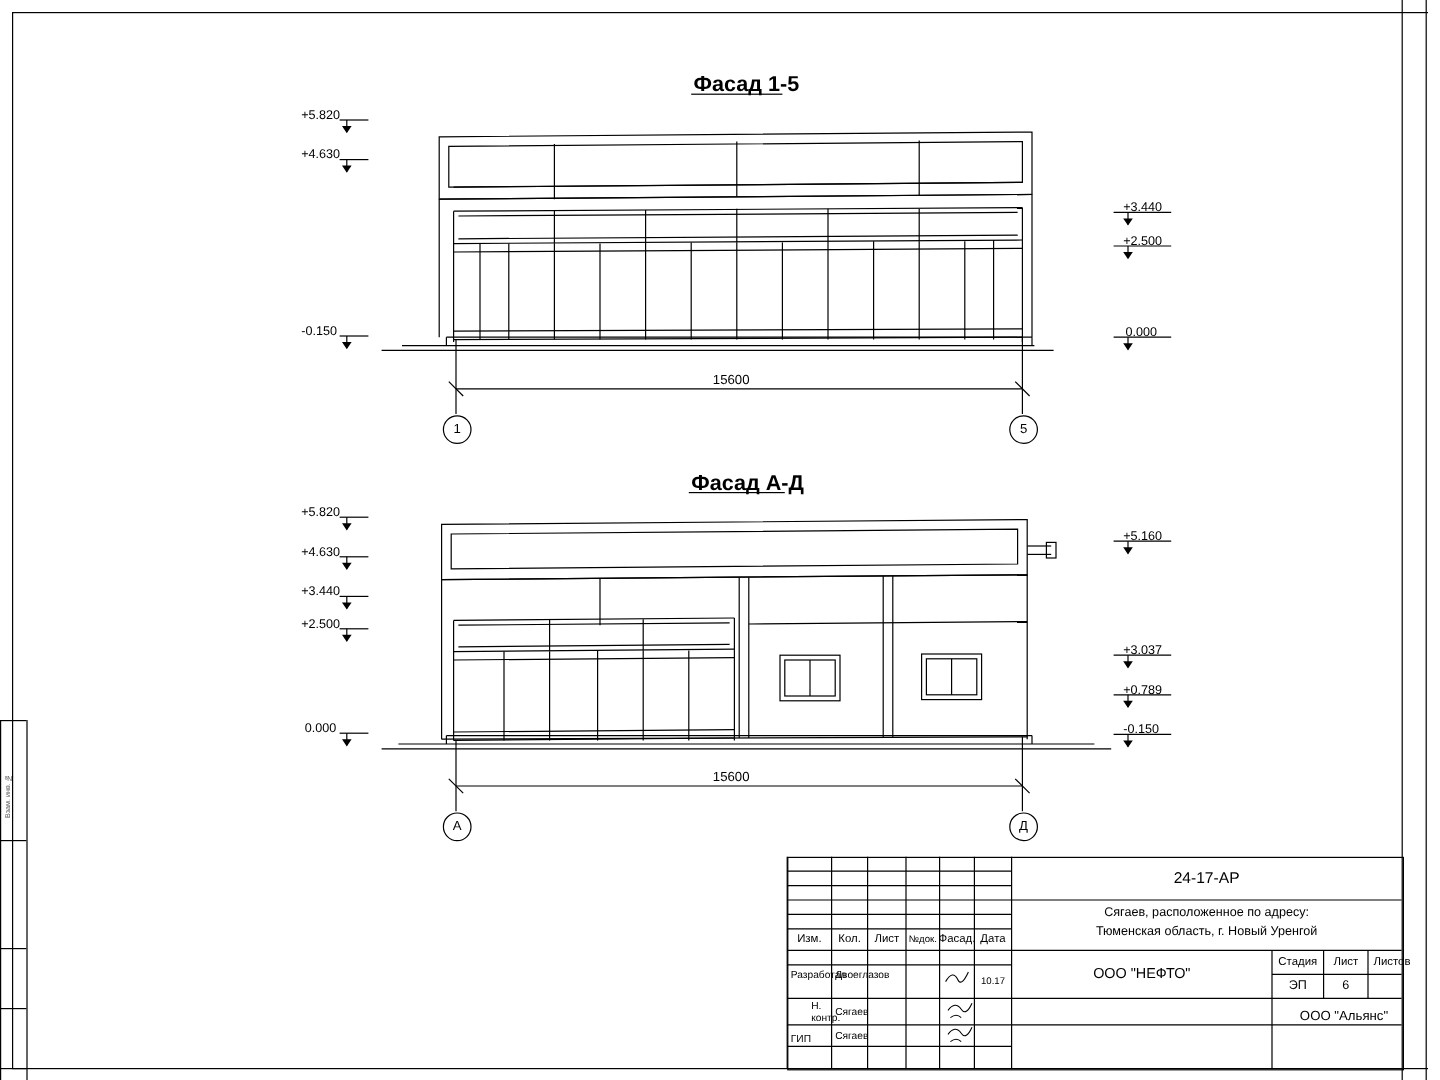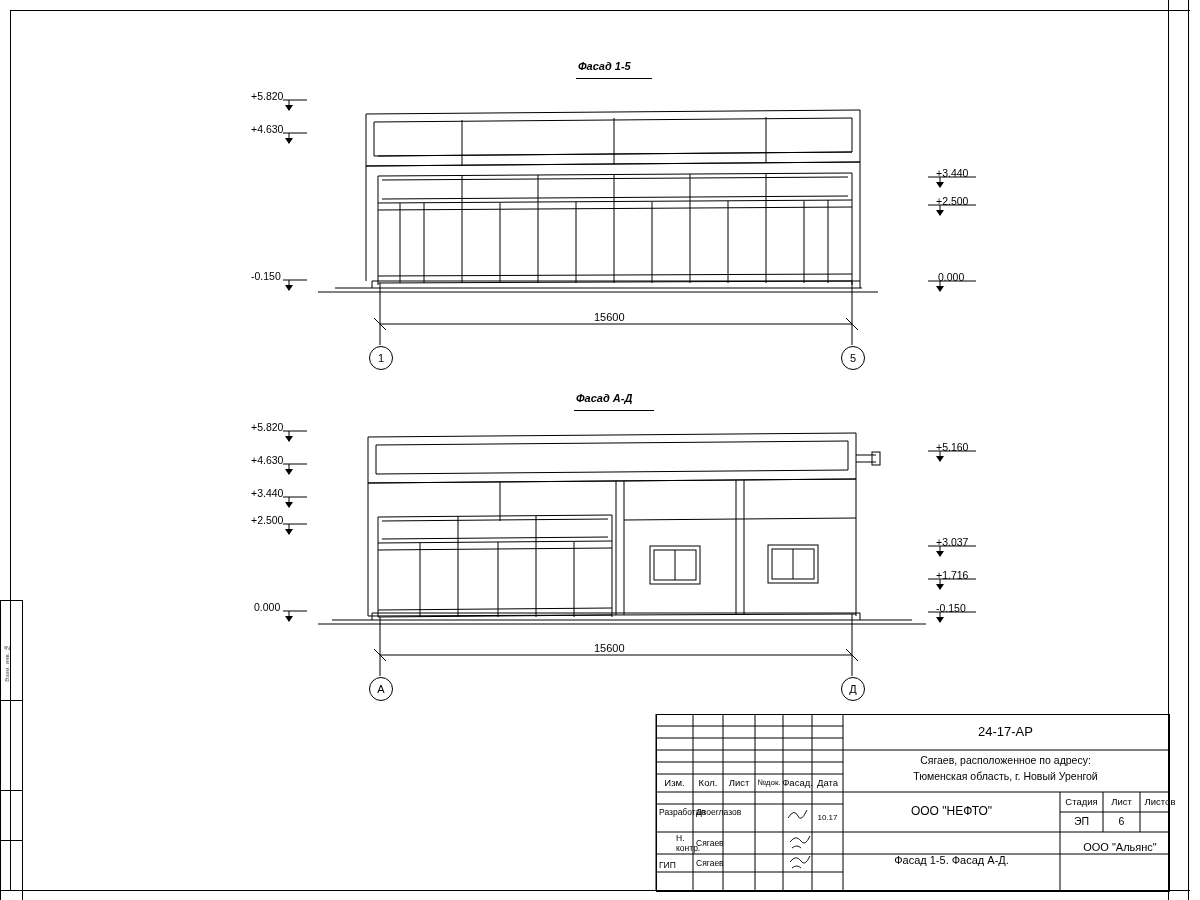--- a/index.html
+++ b/index.html
@@ -3,21 +3,21 @@
 <meta charset="utf-8">
 <style>
   html,body{margin:0;padding:0;background:#ffffff;}
   body{width:1200px;height:900px;position:relative;overflow:hidden;
        font-family:"Liberation Sans", sans-serif;color:#000;}
   .sheet{position:absolute;left:0;top:0;width:1200px;height:900px;}
   .ln{position:absolute;background:#000;}
   .h{height:1px;}
   .v{width:1px;}
   .lvl{position:absolute;white-space:nowrap;font-size:10.5px;}
-  .title-it{position:absolute;white-space:nowrap;font-size:11px;font-style:italic;font-weight:bold;}
+  .title-it{position:absolute;white-space:nowrap;font-size:18px;font-weight:bold;}
   .dim{position:absolute;white-space:nowrap;font-size:11px;}
   .axis-c{position:absolute;border:1px solid #000;border-radius:50%;
           width:22px;height:22px;display:flex;align-items:center;justify-content:center;
           font-size:11px;background:#fff;}
   svg{position:absolute;left:0;top:0;overflow:visible;}
   .tbc{position:absolute;display:flex;align-items:center;justify-content:center;
        font-size:9.5px;text-align:center;line-height:1.1;}
   .tbl{position:absolute;display:flex;align-items:center;
        font-size:9.5px;padding-left:3px;box-sizing:border-box;}
   .frame{position:absolute;border:1px solid #000;}
@@ -234,21 +234,21 @@
   </svg>
 
   <div class="lvl" style="left:251px;top:421px;">+5.820</div>
   <div class="lvl" style="left:251px;top:454px;">+4.630</div>
   <div class="lvl" style="left:251px;top:487px;">+3.440</div>
   <div class="lvl" style="left:251px;top:514px;">+2.500</div>
   <div class="lvl" style="left:254px;top:601px;">0.000</div>
 
   <div class="lvl" style="left:936px;top:441px;">+5.160</div>
   <div class="lvl" style="left:936px;top:536px;">+3.037</div>
-  <div class="lvl" style="left:936px;top:569px;">+1.716</div>
+  <div class="lvl" style="left:936px;top:569px;">+0.789</div>
   <div class="lvl" style="left:936px;top:602px;">-0.150</div>
 
   <div class="dim" style="left:594px;top:642px;">15600</div>
 
   <div class="axis-c" style="left:369px;top:677px;">А</div>
   <div class="axis-c" style="left:841px;top:677px;">Д</div>
 
   <div class="frame" style="left:656px;top:714px;width:512px;height:176px;"></div>
 
   <svg width="1200" height="900">
@@ -305,21 +305,20 @@
       <path d="M790 842 q6,-8 11,-1 q4,6 9,-5 M792 848 q5,-4 9,0"></path>
       <path d="M790 862 q6,-8 11,-1 q4,6 9,-5 M792 868 q5,-4 9,0"></path>
     </g>
   </svg>
 
   <div class="tbc" style="left:843px;top:714px;width:325px;height:36px;font-size:13px;">24-17-АР</div>
   <div class="tbc" style="left:843px;top:753px;width:325px;height:16px;font-size:10.5px;">Сягаев, расположенное по адресу:</div>
   <div class="tbc" style="left:843px;top:769px;width:325px;height:16px;font-size:10.5px;">Тюменская область, г. Новый Уренгой</div>
 
   <div class="tbc" style="left:843px;top:792px;width:217px;height:40px;font-size:12px;">ООО "НЕФТО"</div>
-  <div class="tbc" style="left:843px;top:840px;width:217px;height:40px;font-size:11px;">Фасад 1-5. Фасад А-Д.</div>
 
   <div class="tbc" style="left:1060px;top:792px;width:43px;height:20px;font-size:9.5px;">Стадия</div>
   <div class="tbc" style="left:1103px;top:792px;width:37px;height:20px;font-size:9.5px;">Лист</div>
   <div class="tbc" style="left:1140px;top:792px;width:40px;height:20px;font-size:9.5px;">Листов</div>
   <div class="tbc" style="left:1060px;top:812px;width:43px;height:20px;font-size:10.5px;">ЭП</div>
   <div class="tbc" style="left:1103px;top:812px;width:37px;height:20px;font-size:10.5px;">6</div>
   <div class="tbc" style="left:1140px;top:812px;width:40px;height:20px;font-size:10.5px;"></div>
 
   <div class="tbc" style="left:1060px;top:832px;width:120px;height:30px;font-size:11px;">ООО "Альянс"</div>
 

